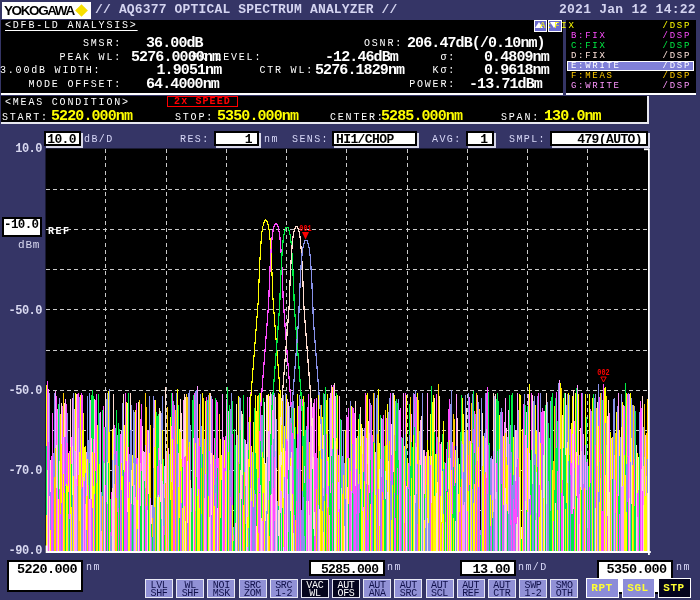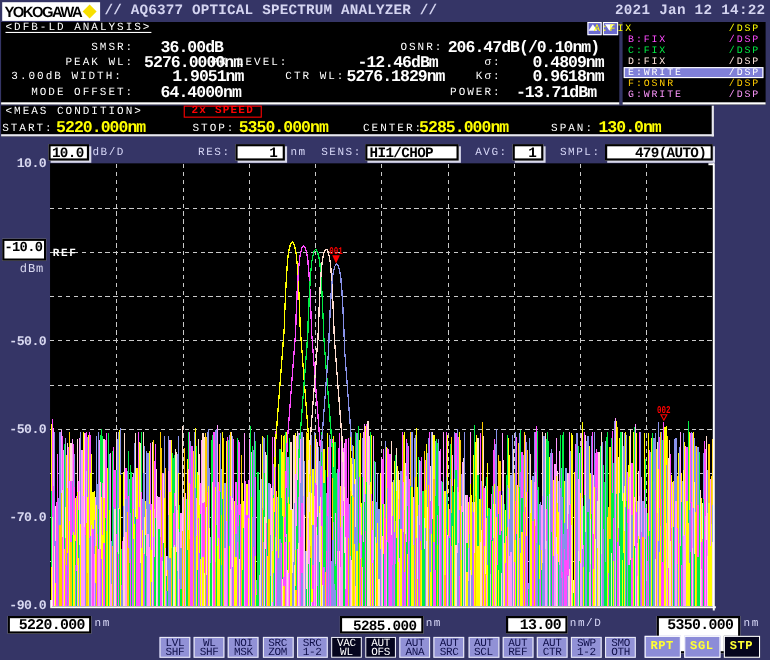--- a/index.html
+++ b/index.html
@@ -19,21 +19,21 @@
 <div class="a" style="left:0;top:0;width:700px;height:20px;background:#353566"></div>
 <div class="a" style="left:2px;top:2px;width:89px;height:17px;background:#fff"></div>
 <div class="a " style="left:4px;top:4px;font-family:'Liberation Sans',sans-serif;font-size:13.5px;font-weight:bold;color:#000;letter-spacing:-1.4px;line-height:13px">YOKOGAWA</div>
 <div class="a" style="left:77px;top:6px;width:9px;height:9px;background:#f7df00;transform:rotate(45deg)"></div>
 <div class="a " style="left:95px;top:4px;font-size:13px;font-weight:bold;color:#d4d4f0;letter-spacing:0.16px;line-height:12px">// AQ6377 OPTICAL SPECTRUM ANALYZER //</div>
 <div class="a " style="left:559px;top:3px;font-size:13px;font-weight:bold;color:#d4d4f0;letter-spacing:0.25px;line-height:13px">2021 Jan 12 14:22</div>
 <div class="a" style="left:1px;top:20px;width:562px;height:75px;background:#000;border-bottom:2px solid #fff"></div>
 <div class="a lbl" style="left:5px;top:21px;text-decoration:underline;text-underline-offset:2px">&lt;DFB-LD ANALYSIS&gt;</div>
 <div class="a lbl" style="left:0;top:39.0px;width:122px;text-align:right">SMSR:</div>
 <div class="a lbl" style="left:0;top:52.5px;width:122px;text-align:right">PEAK WL:</div>
-<div class="a lbl" style="left:0;top:66.0px;width:122px;text-align:center">3.00dB WIDTH:</div>
+<div class="a lbl" style="left:0;top:66.0px;width:122px;text-align:left">3.00dB WIDTH:</div>
 <div class="a lbl" style="left:0;top:80.0px;width:122px;text-align:right">MODE OFFSET:</div>
 <div class="a val" style="left:146.0px;top:37.0px">36.00dB</div>
 <div class="a val" style="left:131.0px;top:50.5px">5276.0000nm</div>
 <div class="a val" style="left:156.5px;top:64.0px">1.9051nm</div>
 <div class="a val" style="left:146.0px;top:78.0px">64.4000nm</div>
 <div class="a lbl" style="left:280px;top:39px;width:123px;text-align:right">OSNR:</div>
 <div class="a val" style="left:407px;top:37px">206.47dB(/0.10nm)</div>
 <div class="a lbl" style="left:192px;top:52.5px;width:122px;text-align:left">PK LEVEL:</div>
 <div class="a val" style="left:325px;top:50.5px">-12.46dBm</div>
 <div class="a lbl" style="left:192px;top:66px;width:122px;text-align:right">CTR WL:</div>
@@ -55,21 +55,21 @@
 <div class="a " style="left:629px;top:22.0px;width:62px;text-align:right;font-size:9px;letter-spacing:1.7px;color:#ffff00;line-height:9px">/DSP</div>
 <div class="a " style="left:571px;top:32.0px;font-size:9px;letter-spacing:1.7px;color:#ff4cff;line-height:9px">B:FIX</div>
 <div class="a " style="left:629px;top:32.0px;width:62px;text-align:right;font-size:9px;letter-spacing:1.7px;color:#ff4cff;line-height:9px">/DSP</div>
 <div class="a " style="left:571px;top:42.0px;font-size:9px;letter-spacing:1.7px;color:#00ee44;line-height:9px">C:FIX</div>
 <div class="a " style="left:629px;top:42.0px;width:62px;text-align:right;font-size:9px;letter-spacing:1.7px;color:#00ee44;line-height:9px">/DSP</div>
 <div class="a " style="left:571px;top:52.0px;font-size:9px;letter-spacing:1.7px;color:#ffe4dc;line-height:9px">D:FIX</div>
 <div class="a " style="left:629px;top:52.0px;width:62px;text-align:right;font-size:9px;letter-spacing:1.7px;color:#ffe4dc;line-height:9px">/DSP</div>
 <div class="a" style="left:567px;top:61.0px;width:127px;height:10px;background:#8080d8;border:1px solid #fff"></div>
 <div class="a " style="left:571px;top:62.0px;font-size:9px;letter-spacing:1.7px;color:#ffffff;line-height:9px">E:WRITE</div>
 <div class="a " style="left:629px;top:62.0px;width:62px;text-align:right;font-size:9px;letter-spacing:1.7px;color:#ffffff;line-height:9px">/DSP</div>
-<div class="a " style="left:571px;top:72.0px;font-size:9px;letter-spacing:1.7px;color:#ffcc00;line-height:9px">F:OSNR</div>
+<div class="a " style="left:571px;top:72.0px;font-size:9px;letter-spacing:1.7px;color:#ffcc00;line-height:9px">F:MEAS</div>
 <div class="a " style="left:629px;top:72.0px;width:62px;text-align:right;font-size:9px;letter-spacing:1.7px;color:#ffcc00;line-height:9px">/DSP</div>
 <div class="a " style="left:571px;top:82.0px;font-size:9px;letter-spacing:1.7px;color:#ff98ff;line-height:9px">G:WRITE</div>
 <div class="a " style="left:629px;top:82.0px;width:62px;text-align:right;font-size:9px;letter-spacing:1.7px;color:#ff98ff;line-height:9px">/DSP</div>
 <div class="a" style="left:1px;top:96px;width:648px;height:27.5px;background:#000;border-right:2.5px solid #e8e8f0;border-bottom:2.5px solid #e8e8f0"></div>
 <div class="a lbl" style="left:5px;top:98px">&lt;MEAS CONDITION&gt;</div>
 <div class="a" style="left:167px;top:95.5px;width:71px;height:11.5px;border:1px solid #ff0000;color:#ff0000;font-size:10px;font-weight:bold;letter-spacing:1.1px;text-align:center;line-height:9.5px">2x SPEED</div>
 <div class="a lbl" style="left:2px;top:112.5px">START:</div>
 <div class="a yv" style="left:51px;top:109.5px">5220.000nm</div>
 <div class="a lbl" style="left:175px;top:112.5px">STOP:</div>
 <div class="a yv" style="left:217px;top:109.5px">5350.000nm</div>
@@ -133,21 +133,21 @@
     <path d="M600.8 377h5.4l-2.7 5z" fill="none" stroke="#ff0000" stroke-width="1"></path>
 </svg>
 <div class="a ylab" style="top:143px">10.0</div>
 <div class="a wbox" style="left:2px;top:217px;width:40px;height:20px;padding:0.5px 2px 0 0;font-size:12.5px;line-height:11px">-10.0</div>
 <div class="a " style="left:18px;top:239.5px;font-size:11px;font-weight:normal;color:#d8d8f0;letter-spacing:0.8px;line-height:11px">dBm</div>
 <div class="a ylab" style="top:304.5px">-50.0</div>
 <div class="a ylab" style="top:384.5px">-50.0</div>
 <div class="a ylab" style="top:464.5px">-70.0</div>
 <div class="a ylab" style="top:544.5px">-90.0</div>
 <div class="a " style="left:48px;top:227px;font-size:10px;font-weight:bold;color:#fff;letter-spacing:1.5px;line-height:10px">REF</div>
-<div class="a wbox" style="left:7px;top:560px;width:76px;height:16px;padding:2px 4px 0 0;font-size:13.5px">5220.000</div>
+<div class="a wbox" style="left:7px;top:560px;width:76px;height:32px;padding:2px 4px 0 0;font-size:13.5px">5220.000</div>
 <div class="a slb" style="left:86px;top:563px">nm</div>
 <div class="a wbox" style="left:308.5px;top:560px;width:76px;height:16px;padding:2px 4px 0 0;font-size:13px">5285.000</div>
 <div class="a slb" style="left:387px;top:563px">nm</div>
 <div class="a wbox" style="left:460px;top:560px;width:56px;height:16px;padding:2px 4px 0 0;font-size:13.5px">13.00</div>
 <div class="a slb" style="left:518px;top:563px">nm/D</div>
 <div class="a wbox" style="left:596.5px;top:560px;width:76px;height:34px;padding:2px 4px 0 0;font-size:13.5px">5350.000</div>
 <div class="a slb" style="left:676px;top:563px">nm</div>
 <div class="btn" style="left:145.0px;top:579px">LVL<br>SHF</div>
 <div class="btn" style="left:176.2px;top:579px">WL<br>SHF</div>
 <div class="btn" style="left:207.3px;top:579px">NOI<br>MSK</div>

